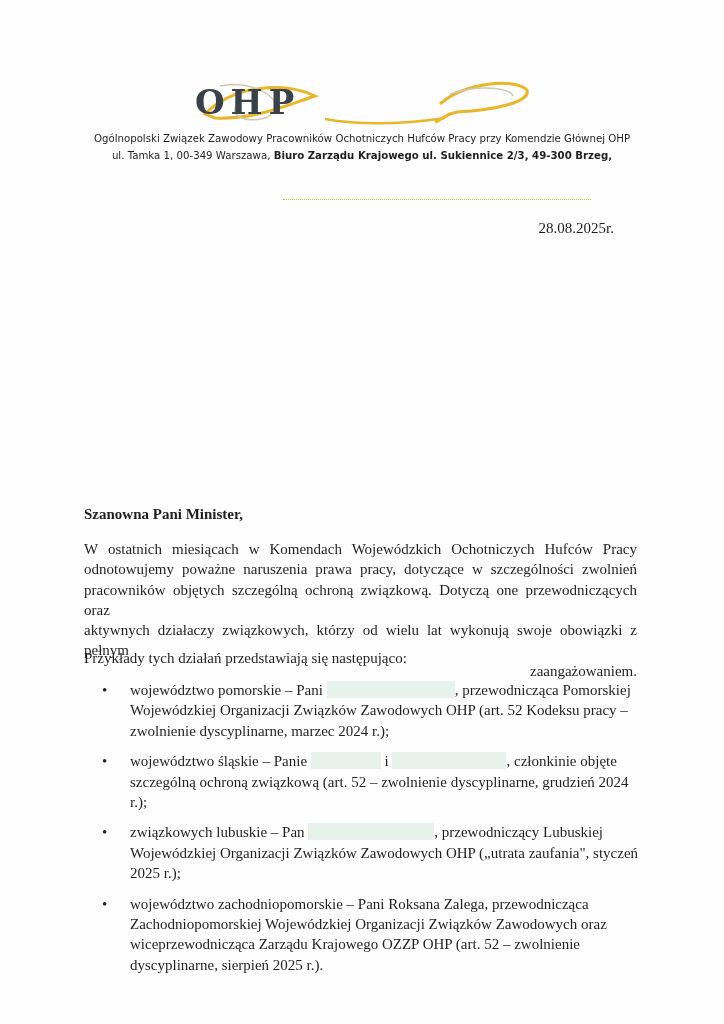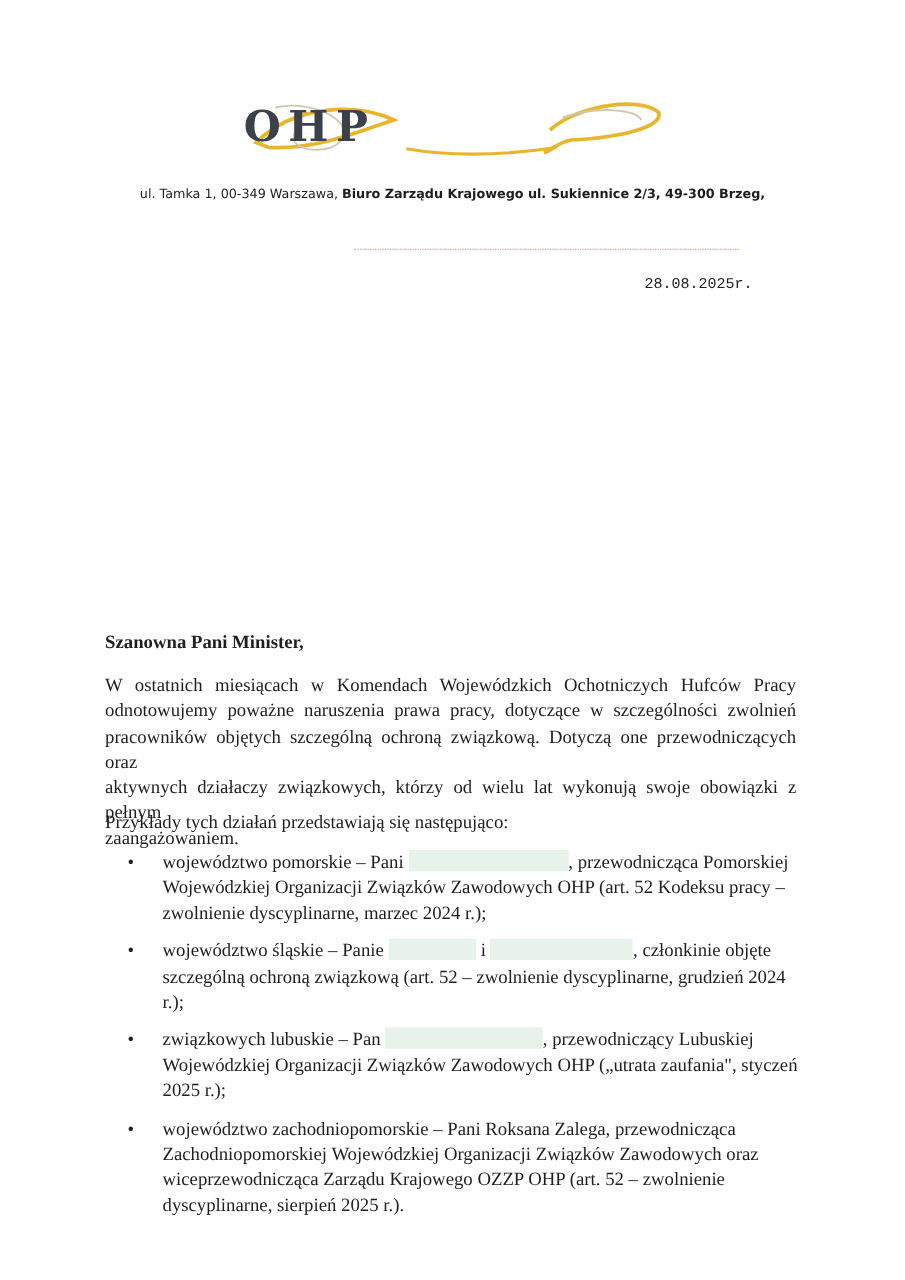--- a/index.html
+++ b/index.html
@@ -23,38 +23,38 @@
     .org-line.l1 { top: 133px; }
     .org-line.l2 { top: 150px; }
     .org-line b { font-weight: bold; }
 
     .gold-rule {
       position: absolute; left: 283px; top: 199px; width: 308px; height: 0;
       border-top: 1px dotted #d8b23a;
     }
 
     .date {
-      position: absolute; right: 122px; top: 220px;
-      font-family: Liberation Mono, monospace; font-size: 12px; color: #1e1e1e;
+      position: absolute; right: 110px; top: 220px;
+      font-family: Liberation Serif, serif; font-size: 15px; color: #1e1e1e;
     }
 
     .addressee {
       position: absolute; left: 352px; top: 311px;
       font-family: "Liberation Serif", serif; font-size: 15px; color: #1f1f1f;
     }
     .addressee div { height: 30.3px; line-height: 18px; }
 
     .body-text {
       position: absolute; left: 84px; width: 553px;
       font-family: "Liberation Serif", serif; font-size: 15px; color: #1f1f1f;
       line-height: 20.3px;
     }
     .salutation { top: 504px; font-weight: bold; }
     .para1 { top: 539px; text-align: justify; }
-    .para1 .last { text-align: left; }
+    .para1 .last { text-align: right; }
     .examples-intro { top: 648px; }
 
     ul.examples {
       position: absolute; left: 84px; top: 680px; width: 560px; margin: 0; padding: 0;
       list-style: none;
       font-family: "Liberation Serif", serif; font-size: 15px; color: #1f1f1f;
       line-height: 20.4px;
     }
     ul.examples li { position: relative; padding-left: 46px; margin-bottom: 10px; }
     ul.examples li .bullet { position: absolute; left: 18px; top: 0; }
@@ -71,20 +71,21 @@
     <svg viewBox="0 0 340 54">
       <path d="M10 40 C 40 10, 90 8, 120 22 C 95 30, 60 46, 20 44 Z" fill="none" stroke="#e8b62c" stroke-width="3"></path>
       <path d="M25 12 C 60 4, 100 30, 70 44 C 50 50, 30 40, 45 28" fill="none" stroke="#cfc7b0" stroke-width="1.5"></path>
       <path d="M130 45 C 170 52, 210 50, 250 44" fill="none" stroke="#e8b62c" stroke-width="2.5"></path>
       <path d="M245 30 C 270 8, 320 4, 332 16 C 336 28, 300 36, 262 38 C 250 40, 248 46, 240 48" fill="none" stroke="#e8b62c" stroke-width="3"></path>
       <path d="M255 20 C 285 10, 315 14, 318 22" fill="none" stroke="#cfc7b0" stroke-width="1.5"></path>
     </svg>
     <div class="logo-text">OHP</div>
   </div>
 
+  <div class="org-line l1">Ogólnopolski Związek Zawodowy Pracowników Ochotniczych Hufców Pracy przy Komendzie Głównej OHP</div>
   <div class="org-line l2"><span>ul. Tamka 1, 00-349 Warszawa, </span><b>Biuro Zarządu Krajowego ul. Sukiennice 2/3, 49-300 Brzeg,</b></div>
 
   <div class="gold-rule"></div>
 
   <div class="date">28.08.2025r.</div>
 
 
   <div class="body-text salutation">Szanowna Pani Minister,</div>
 
   <div class="body-text para1">

